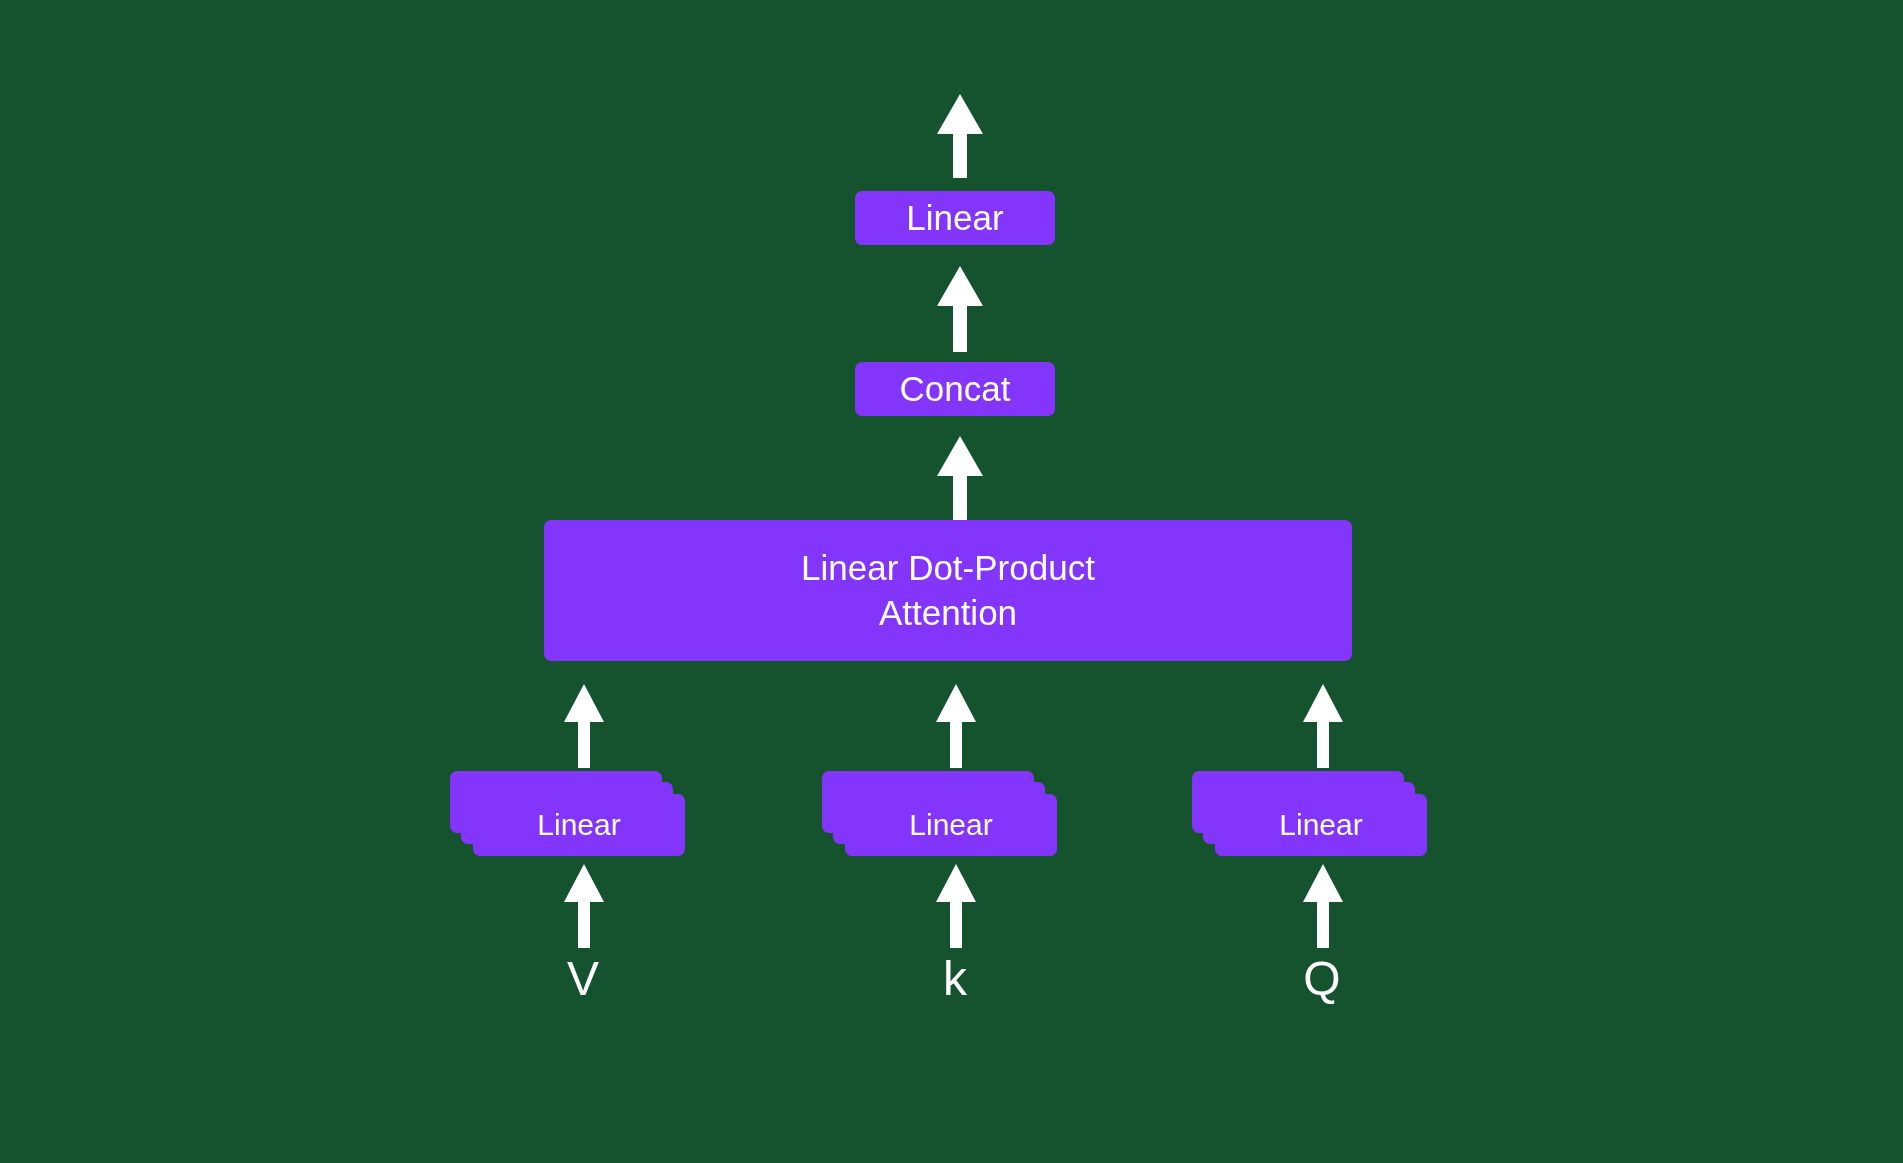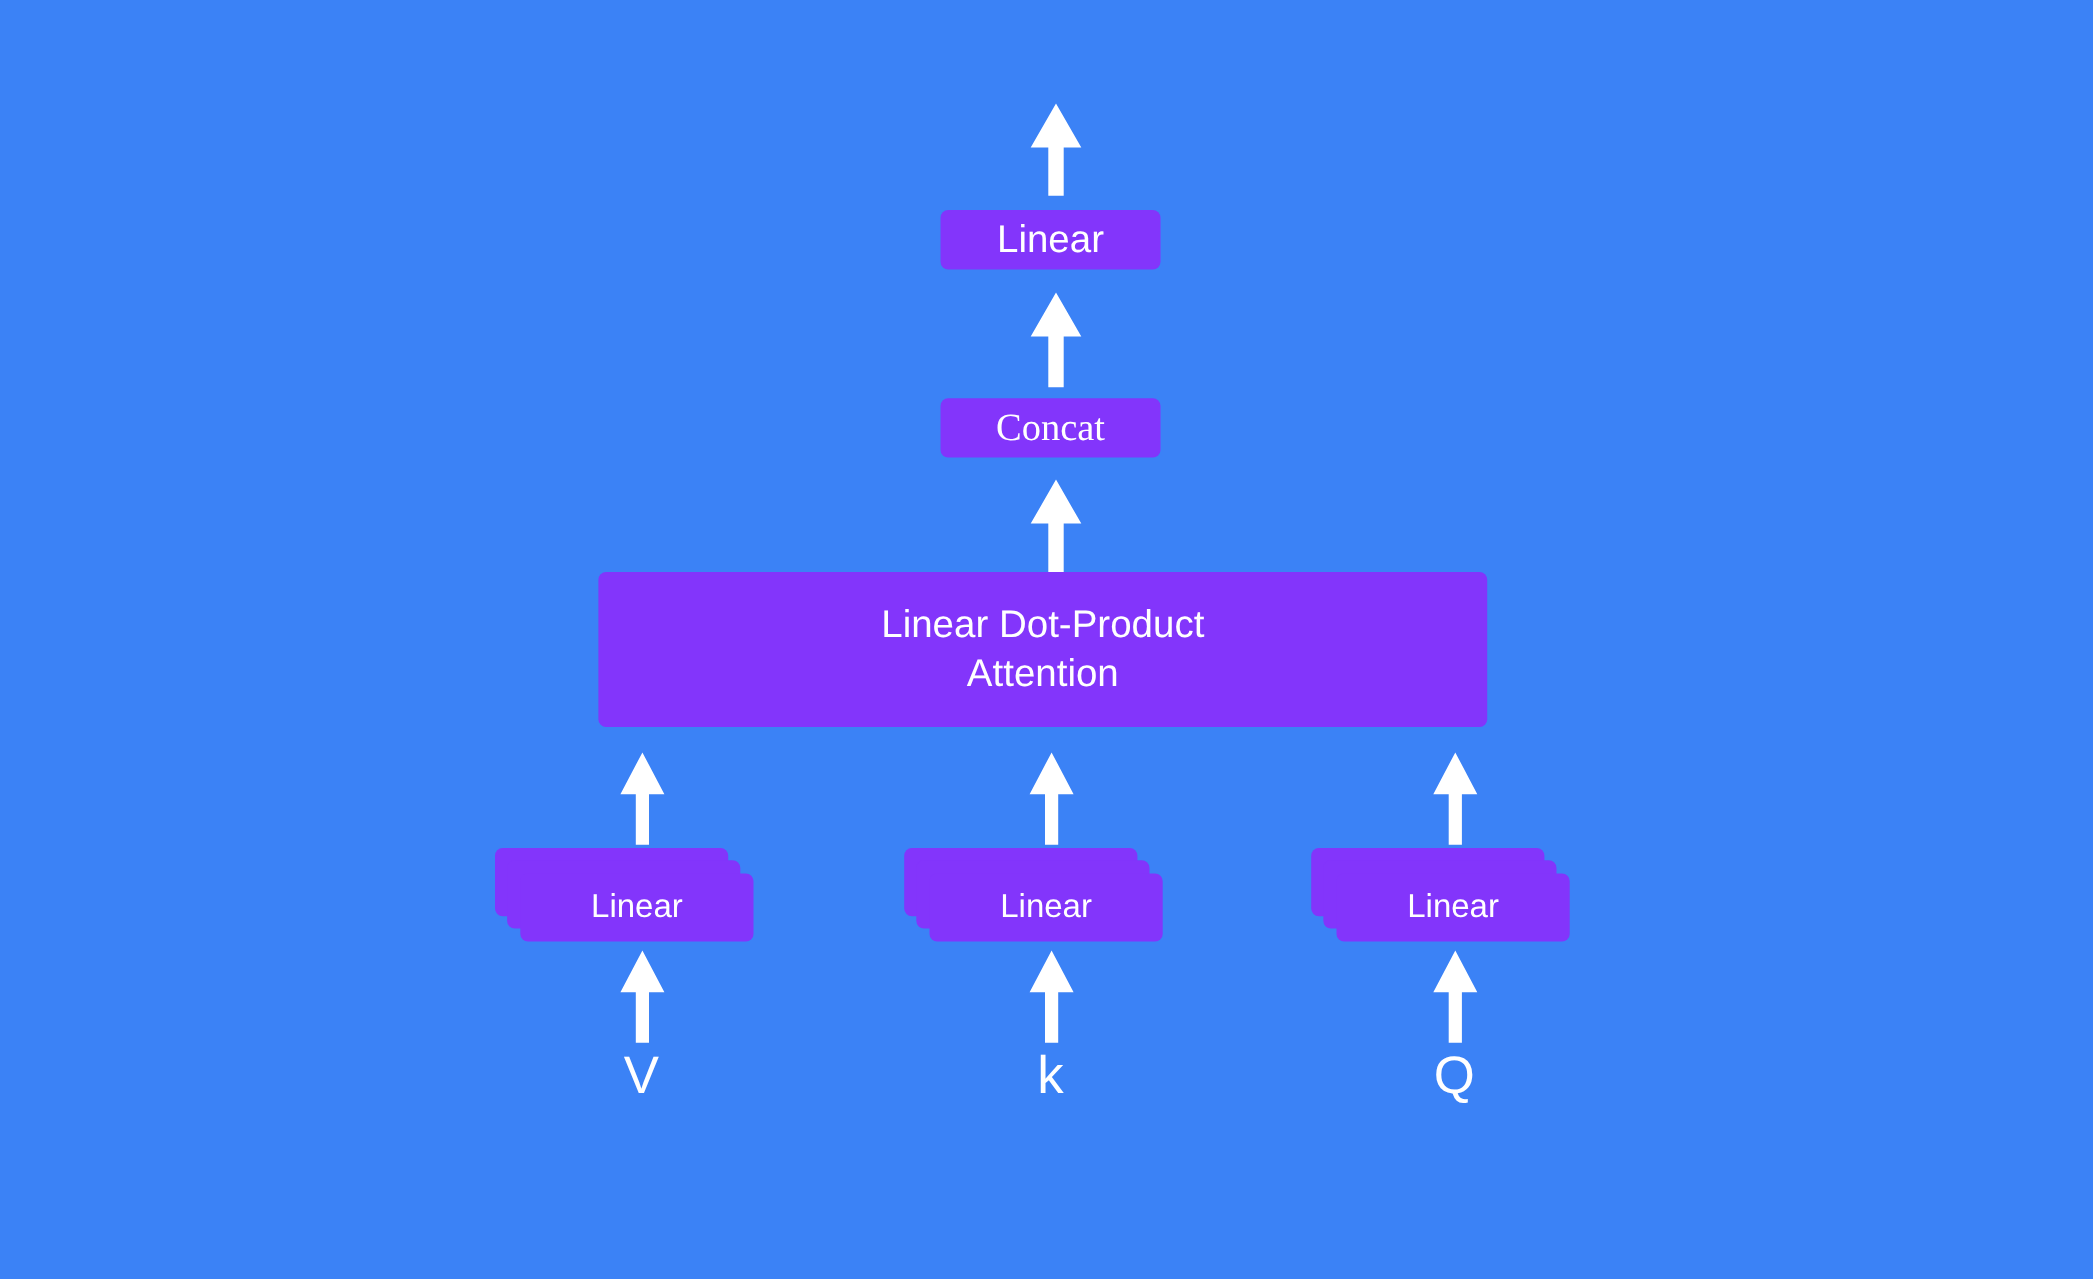--- a/index.html
+++ b/index.html
@@ -11,21 +11,21 @@
     width: 1903px;
     height: 1163px;
     background: #121212;
     font-family: "Liberation Sans", sans-serif;
     overflow: hidden;
   }
   #stage {
     position: relative;
     width: 1903px;
     height: 1163px;
-    background: #3b82f6;
+    background: #14532d;
   }
 
   
   .block {
     position: absolute;
     background: #8335fb;
     border-radius: 7px;
     display: flex;
     align-items: center;
     justify-content: center;
@@ -37,21 +37,21 @@
   }
 
   .block-linear-top,
   .block-concat {
     width: 200px;
     height: 54px;
     font-size: 35px;
     font-weight: 400;
   }
   .block-linear-top { left: 855px; top: 191px; }
-  .block-concat     { left: 855px; top: 362px; font-family: Liberation Serif, serif; }
+  .block-concat     { left: 855px; top: 362px; }
 
   .block-attention {
     left: 544px;
     top: 520px;
     width: 808px;
     height: 141px;
     font-size: 35px;
     font-weight: 400;
     flex-direction: column;
     padding: 0 20px;

